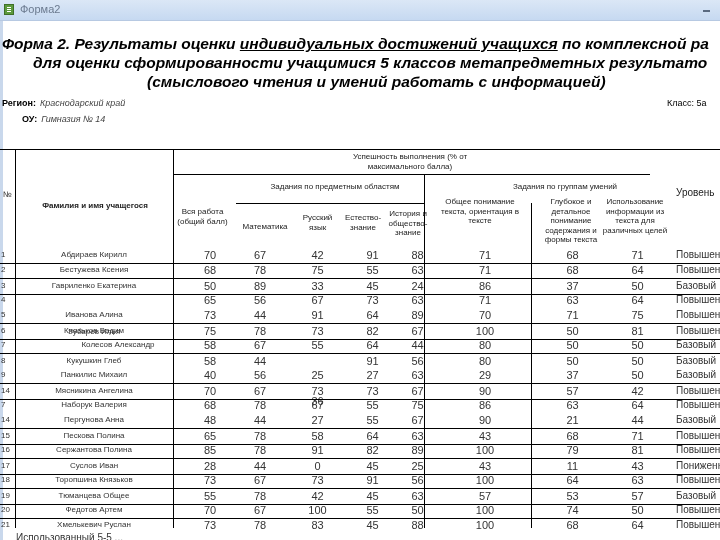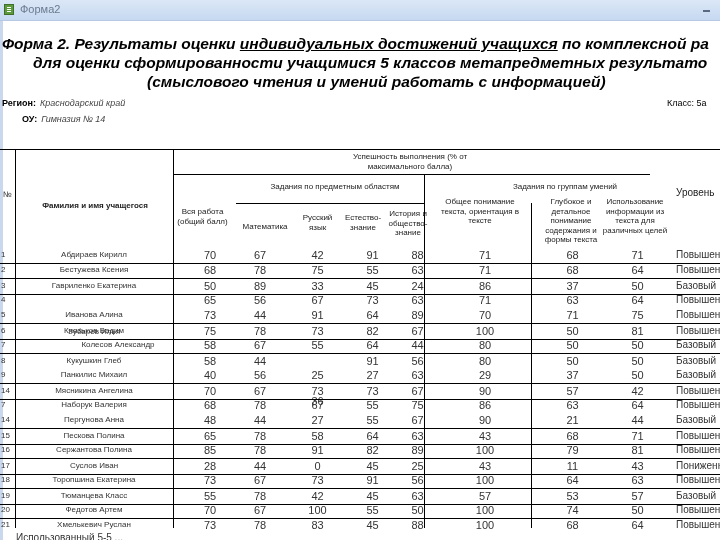--- a/index.html
+++ b/index.html
@@ -274,33 +274,33 @@
     <div class="cell" style="left: 235px; top: 459px; width: 50px;">44</div>
     <div class="cell" style="left: 290px; top: 459px; width: 55px;">0</div>
     <div class="cell" style="left: 350px; top: 459px; width: 45px;">45</div>
     <div class="cell" style="left: 395px; top: 459px; width: 45px;">25</div>
     <div class="cell" style="left: 445px; top: 459px; width: 80px;">43</div>
     <div class="cell" style="left: 535px; top: 459px; width: 75px;">11</div>
     <div class="cell" style="left: 605px; top: 459px; width: 65px;">43</div>
     <div class="cell lvl" style="left: 672px; top: 459px; width: 48px; text-align: left; padding-left: 4px;">Пониженный</div>
     <div class="hline" style="left: 0px; top: 474px; width: 720px;"></div>
     <div class="cell num" style="left: 1px; top: 473px; width: 14px;">18</div>
-    <div class="cell name" style="left: 19px; top: 473px; width: 150px;">Торопшина Екатерина</div>
+    <div class="cell name" style="left: 19px; top: 473px; width: 150px;">Торопшина Князьков</div>
     <div class="cell" style="left: 180px; top: 473px; width: 60px;">73</div>
     <div class="cell" style="left: 235px; top: 473px; width: 50px;">67</div>
     <div class="cell" style="left: 290px; top: 473px; width: 55px;">73</div>
     <div class="cell" style="left: 350px; top: 473px; width: 45px;">91</div>
     <div class="cell" style="left: 395px; top: 473px; width: 45px;">56</div>
     <div class="cell" style="left: 445px; top: 473px; width: 80px;">100</div>
     <div class="cell" style="left: 535px; top: 473px; width: 75px;">64</div>
     <div class="cell" style="left: 605px; top: 473px; width: 65px;">63</div>
     <div class="cell lvl" style="left: 672px; top: 473px; width: 48px; text-align: left; padding-left: 4px;">Повышенный</div>
     <div class="hline" style="left: 0px; top: 488px; width: 720px;"></div>
     <div class="cell num" style="left: 1px; top: 489px; width: 14px;">19</div>
-    <div class="cell name" style="left: 19px; top: 489px; width: 150px;">Тюманцева Класс</div>
+    <div class="cell name" style="left: 19px; top: 489px; width: 150px;">Тюманцева Общее</div>
     <div class="cell" style="left: 180px; top: 489px; width: 60px;">55</div>
     <div class="cell" style="left: 235px; top: 489px; width: 50px;">78</div>
     <div class="cell" style="left: 290px; top: 489px; width: 55px;">42</div>
     <div class="cell" style="left: 350px; top: 489px; width: 45px;">45</div>
     <div class="cell" style="left: 395px; top: 489px; width: 45px;">63</div>
     <div class="cell" style="left: 445px; top: 489px; width: 80px;">57</div>
     <div class="cell" style="left: 535px; top: 489px; width: 75px;">53</div>
     <div class="cell" style="left: 605px; top: 489px; width: 65px;">57</div>
     <div class="cell lvl" style="left: 672px; top: 489px; width: 48px; text-align: left; padding-left: 4px;">Базовый</div>
     <div class="hline" style="left: 0px; top: 504px; width: 720px;"></div>

